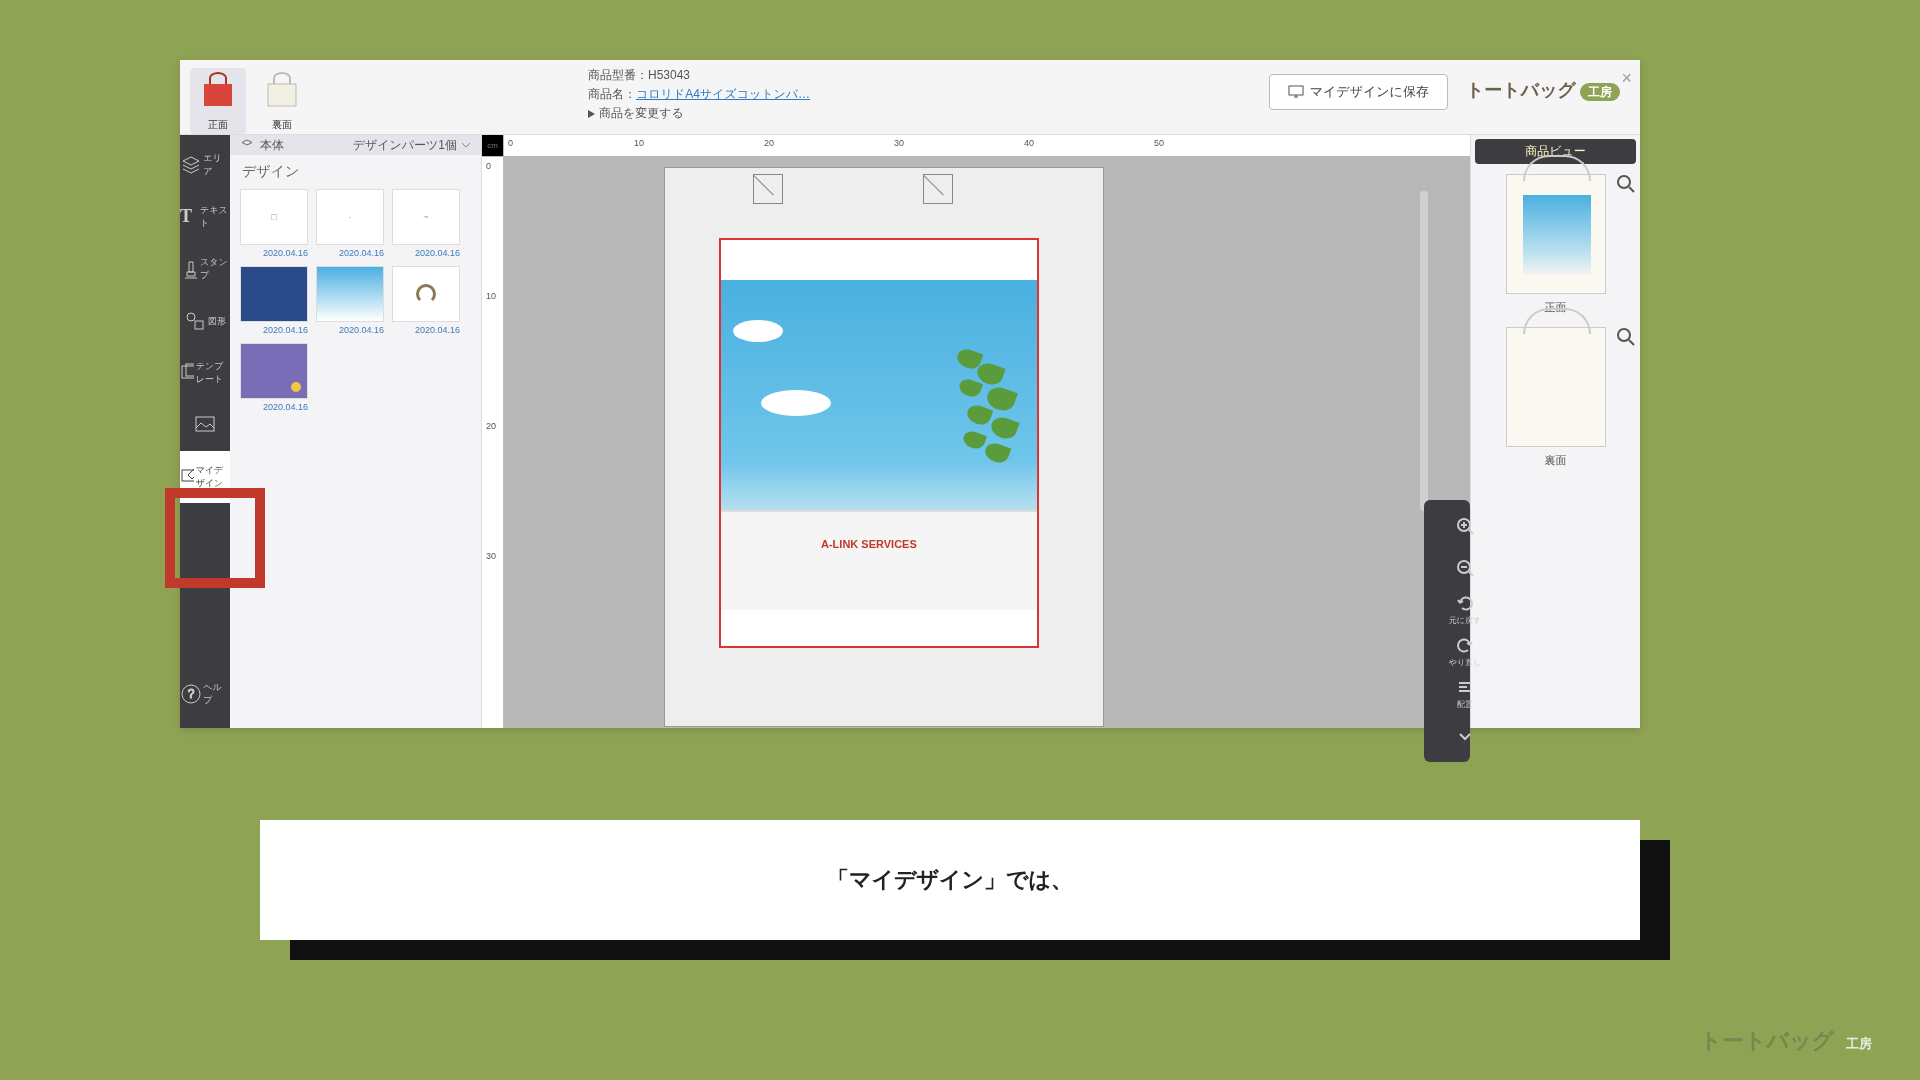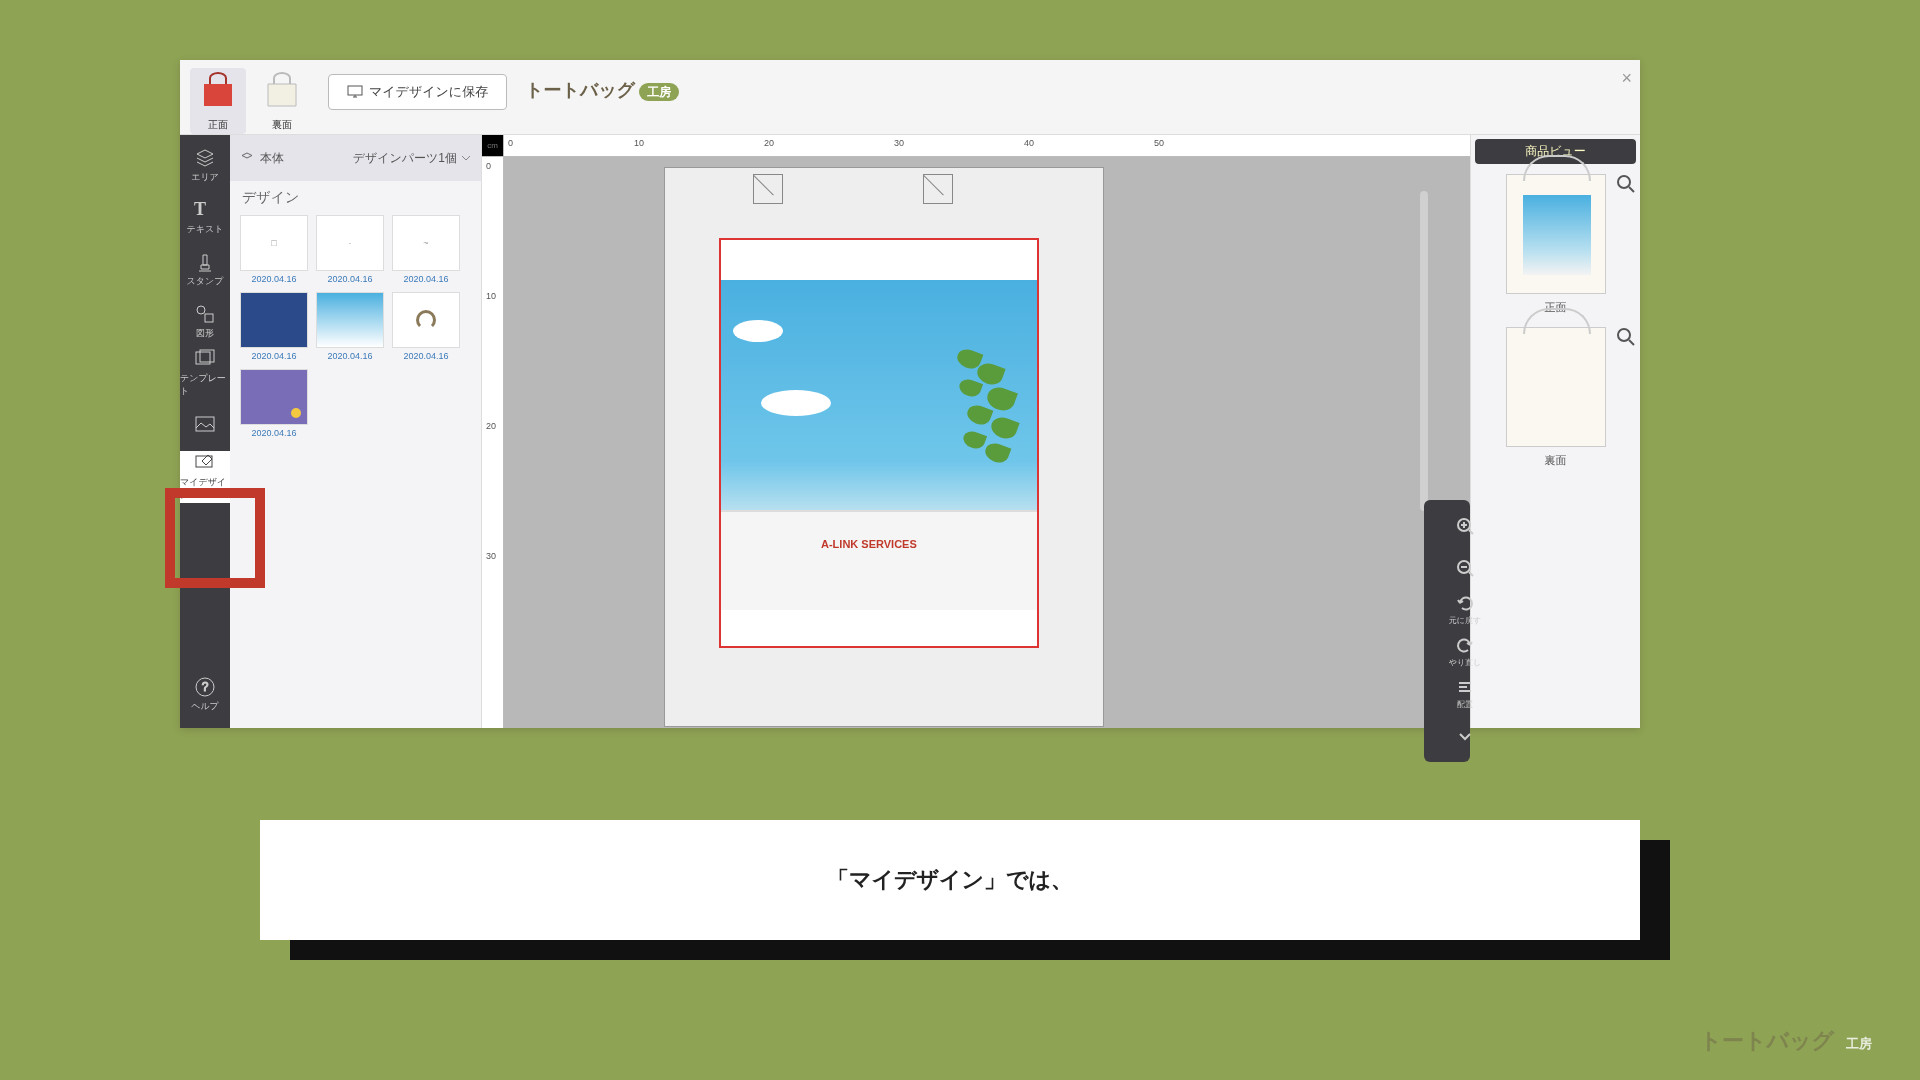--- a/index.html
+++ b/index.html
@@ -18,34 +18,34 @@
 .header-mid .row { display: flex; align-items: center; line-height: 1.6; }
 .header-mid a { color: #2d7bc4; text-decoration: underline; }
 .header-mid .play { display:inline-block;width:0;height:0;border-left:7px solid #555;border-top:4px solid transparent;border-bottom:4px solid transparent;margin-right:4px; }
 .save-btn { margin: 14px 18px 0 0; padding: 8px 18px; background:#fff;border:1px solid #bbb;border-radius:4px;font-size:13px;color:#444;cursor:pointer;display:flex;align-items:center;gap:6px;}
 .brand { margin: 18px 20px 0 0; font-size: 18px; color: #6b6048; font-weight: 600; }
 .brand .badge { background:#8fa354;color:#fff;border-radius:10px;padding:2px 8px;font-size:12px;margin-left:4px; }
 .close-x { position:absolute;top:8px;right:8px;font-size:18px;color:#999;cursor:pointer; }
 
 
 .toolcol { position:absolute;left:0;top:75px;width:50px;bottom:0;background:#3d3d41;color:#ccc;display:flex;flex-direction:column;align-items:center;padding-top:4px; }
-.toolbtn { width:50px;height:52px;display:flex;flex-direction:column;align-items:center;justify-content:center;cursor:pointer;font-size:9px;gap:2px; }
+.toolbtn { width:50px;height:52px;display:flex;flex-direction:row;align-items:center;justify-content:center;cursor:pointer;font-size:9px;gap:2px; }
 .toolbtn svg, .toolbtn .ico { width:22px;height:22px;fill:#ccc;stroke:#ccc; }
 .toolbtn.help { margin-top:auto;margin-bottom:8px; }
 .mydesign-hl { position:absolute;left:165px;top:488px;width:100px;height:100px;border:10px solid #c0392b;z-index:50; }
 
 
 .panel { position:absolute;left:50px;top:75px;width:252px;bottom:0;background:#f4f4f7;border-right:1px solid #ddd; }
-.panel-head { height:46px;display:flex;align-items:center;padding:0 10px;background:#e4e4ea;font-size:12px;color:#555;justify-content:space-between; }
+.panel-head { height:20px;display:flex;align-items:center;padding:0 10px;background:#e4e4ea;font-size:12px;color:#555;justify-content:space-between; }
 .panel-head .carea { display:flex;align-items:center;gap:6px; }
 .panel-title { padding:8px 12px;font-size:14px;color:#666; }
 .thumbs { display:flex;flex-wrap:wrap;gap:8px;padding:0 10px; }
 .thumb { width:68px; }
 .thumb .box { width:68px;height:56px;background:#fff;border:1px solid #ddd;display:flex;align-items:center;justify-content:center;font-size:9px;color:#999; }
-.thumb .date { font-size:9px;color:#3b7ab8;text-align:center;margin-top:3px; }
+.thumb .date { font-size:9px;color:#3b7ab8;text-align:right;margin-top:3px; }
 
 
 .canvas-wrap { position:absolute;left:302px;top:75px;right:170px;bottom:0;background:#ededed;overflow:hidden; }
 .ruler-h { position:absolute;top:0;left:22px;right:0;height:22px;background:#fff;border-bottom:1px solid #bbb;font-size:9px;color:#555; }
 .ruler-h span{position:absolute;top:3px;}
 .ruler-v { position:absolute;top:22px;left:0;width:22px;bottom:0;background:#fff;border-right:1px solid #bbb;font-size:9px;color:#555; }
 .ruler-v span{position:absolute;left:4px;}
 .ruler-corner{position:absolute;top:0;left:0;width:22px;height:22px;background:#000000;border-right:1px solid #bbb;border-bottom:1px solid #bbb;font-size:8px;color:#777;text-align:center;line-height:22px;}
 .stage { position:absolute;top:22px;left:22px;right:0;bottom:0;background:#b8b8b8; }
 .product { position:absolute;left:160px;top:10px;width:440px;height:560px;background:#eee;border:1px solid #999; }
@@ -98,20 +98,34 @@
           </svg>
         <span>正面</span>
       </div>
       <div class="view-tab">
         <svg class="bag-ico" viewBox="0 0 40 36">
             <path fill="#f2efe3" stroke="#bbb" d="M6 12h28v22H6z"></path>
             <path fill="none" stroke="#bbb" stroke-width="2" d="M12 12V6c0-3 4-5 8-5s8 2 8 5v6"></path>
           </svg>
         <span>裏面</span>
       </div>
+    </div>
+    <div class="header-mid">
+      <div class="row">
+          <span>商品型番：</span>
+          <span>H53043</span>
+        </div>
+      <div class="row">
+          <span>商品名：</span>
+          <a href="#">コロリドA4サイズコットンバ…</a>
+        </div>
+      <div class="row">
+          <span class="play"></span>
+          <span>商品を変更する</span>
+        </div>
     </div>
     <button class="save-btn">
       <svg width="16" height="14">
           <rect x="1" y="1" width="14" height="9" fill="none" stroke="#555"></rect>
           <path stroke="#555" d="M6 12h4M8 10v2"></path>
         </svg>
       <span>マイデザインに保存</span>
     </button>
     <div class="brand"><span>トートバッグ</span><span class="badge">工房</span></div>
   </div>

